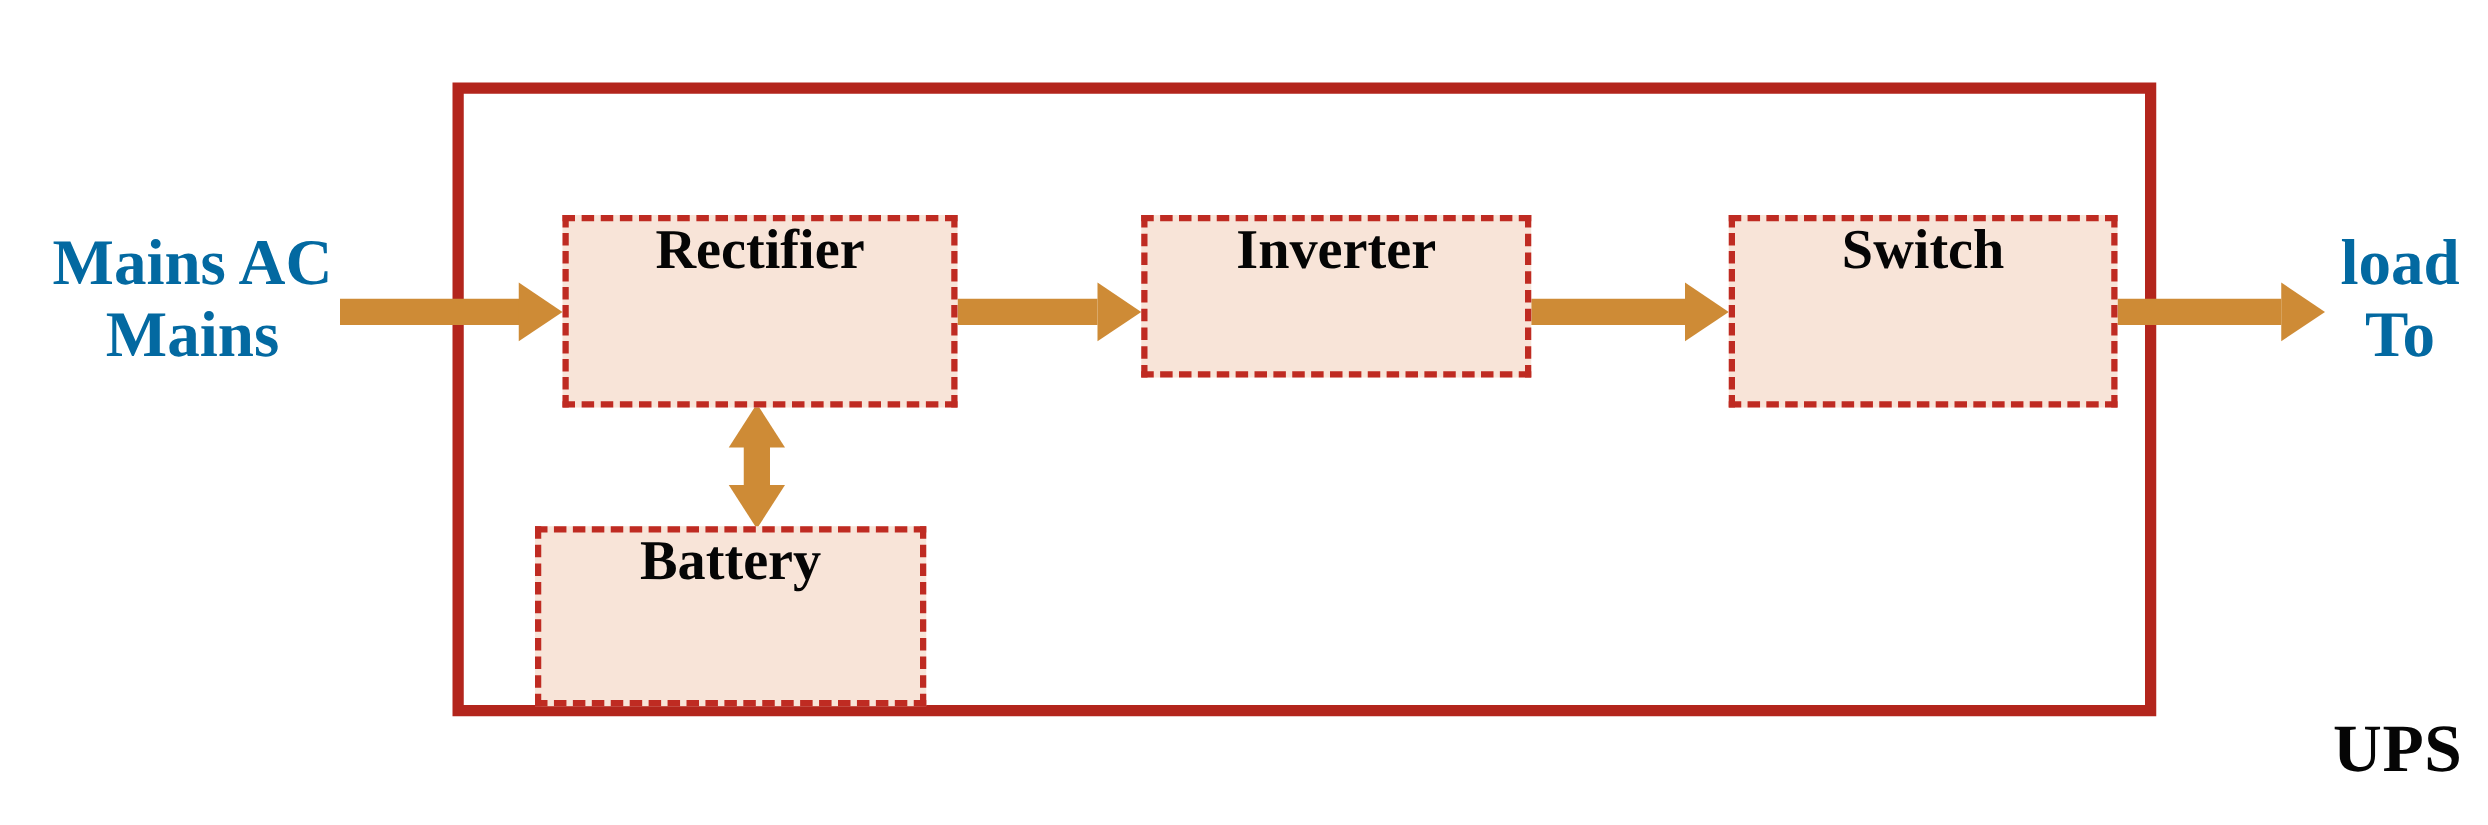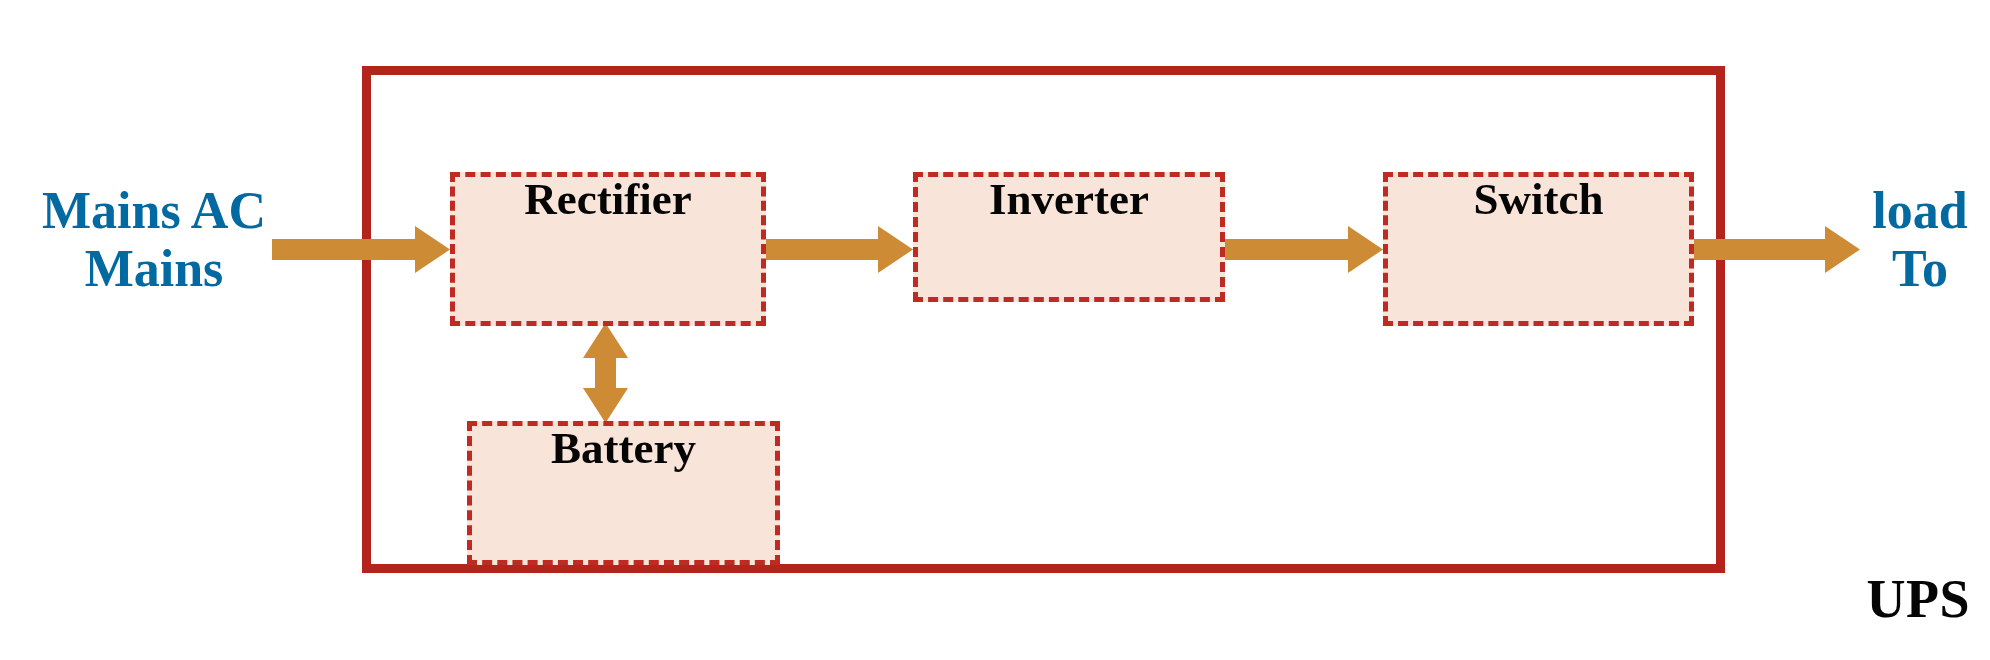--- a/index.html
+++ b/index.html
@@ -52,21 +52,21 @@
     justify-content: center;
     color: #050505;
     font-size: 45px;
     font-weight: bold;
     line-height: 1;
     white-space: nowrap;
   }
   .block-rectifier { left: 450px;  top: 172px; width: 316px; height: 154px; }
   .block-inverter  { left: 913px;  top: 172px; width: 312px; height: 130px; }
   .block-switch    { left: 1383px; top: 172px; width: 311px; height: 154px; }
-  .block-battery   { left: 467px;  top: 421px; width: 313px; height: 144px; }
+  .block-battery   { left: 428px;  top: 421px; width: 313px; height: 144px; }
 
   
   .side-label {
     position: absolute;
     color: #0369a1;
     font-size: 52px;
     font-weight: bold;
     line-height: 1.12;
     text-align: center;
     white-space: nowrap;

